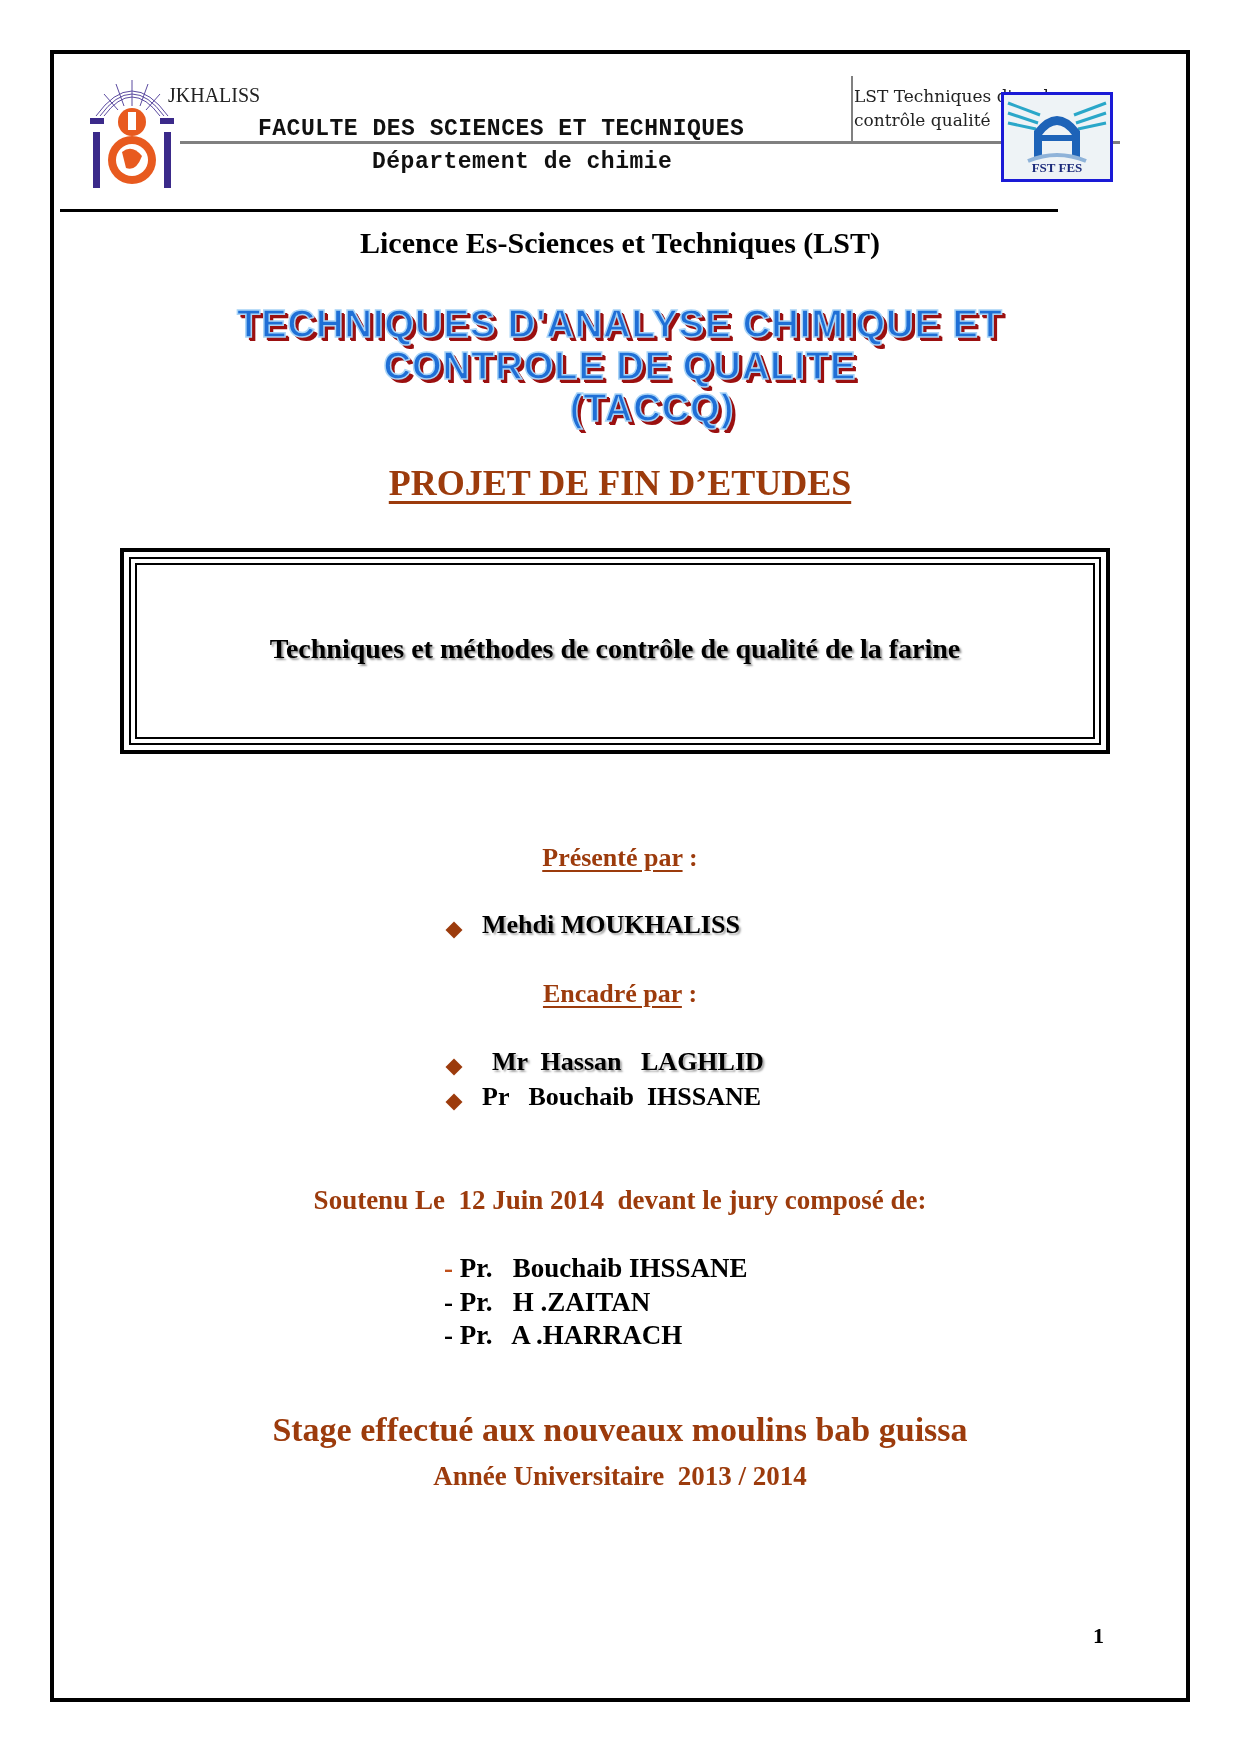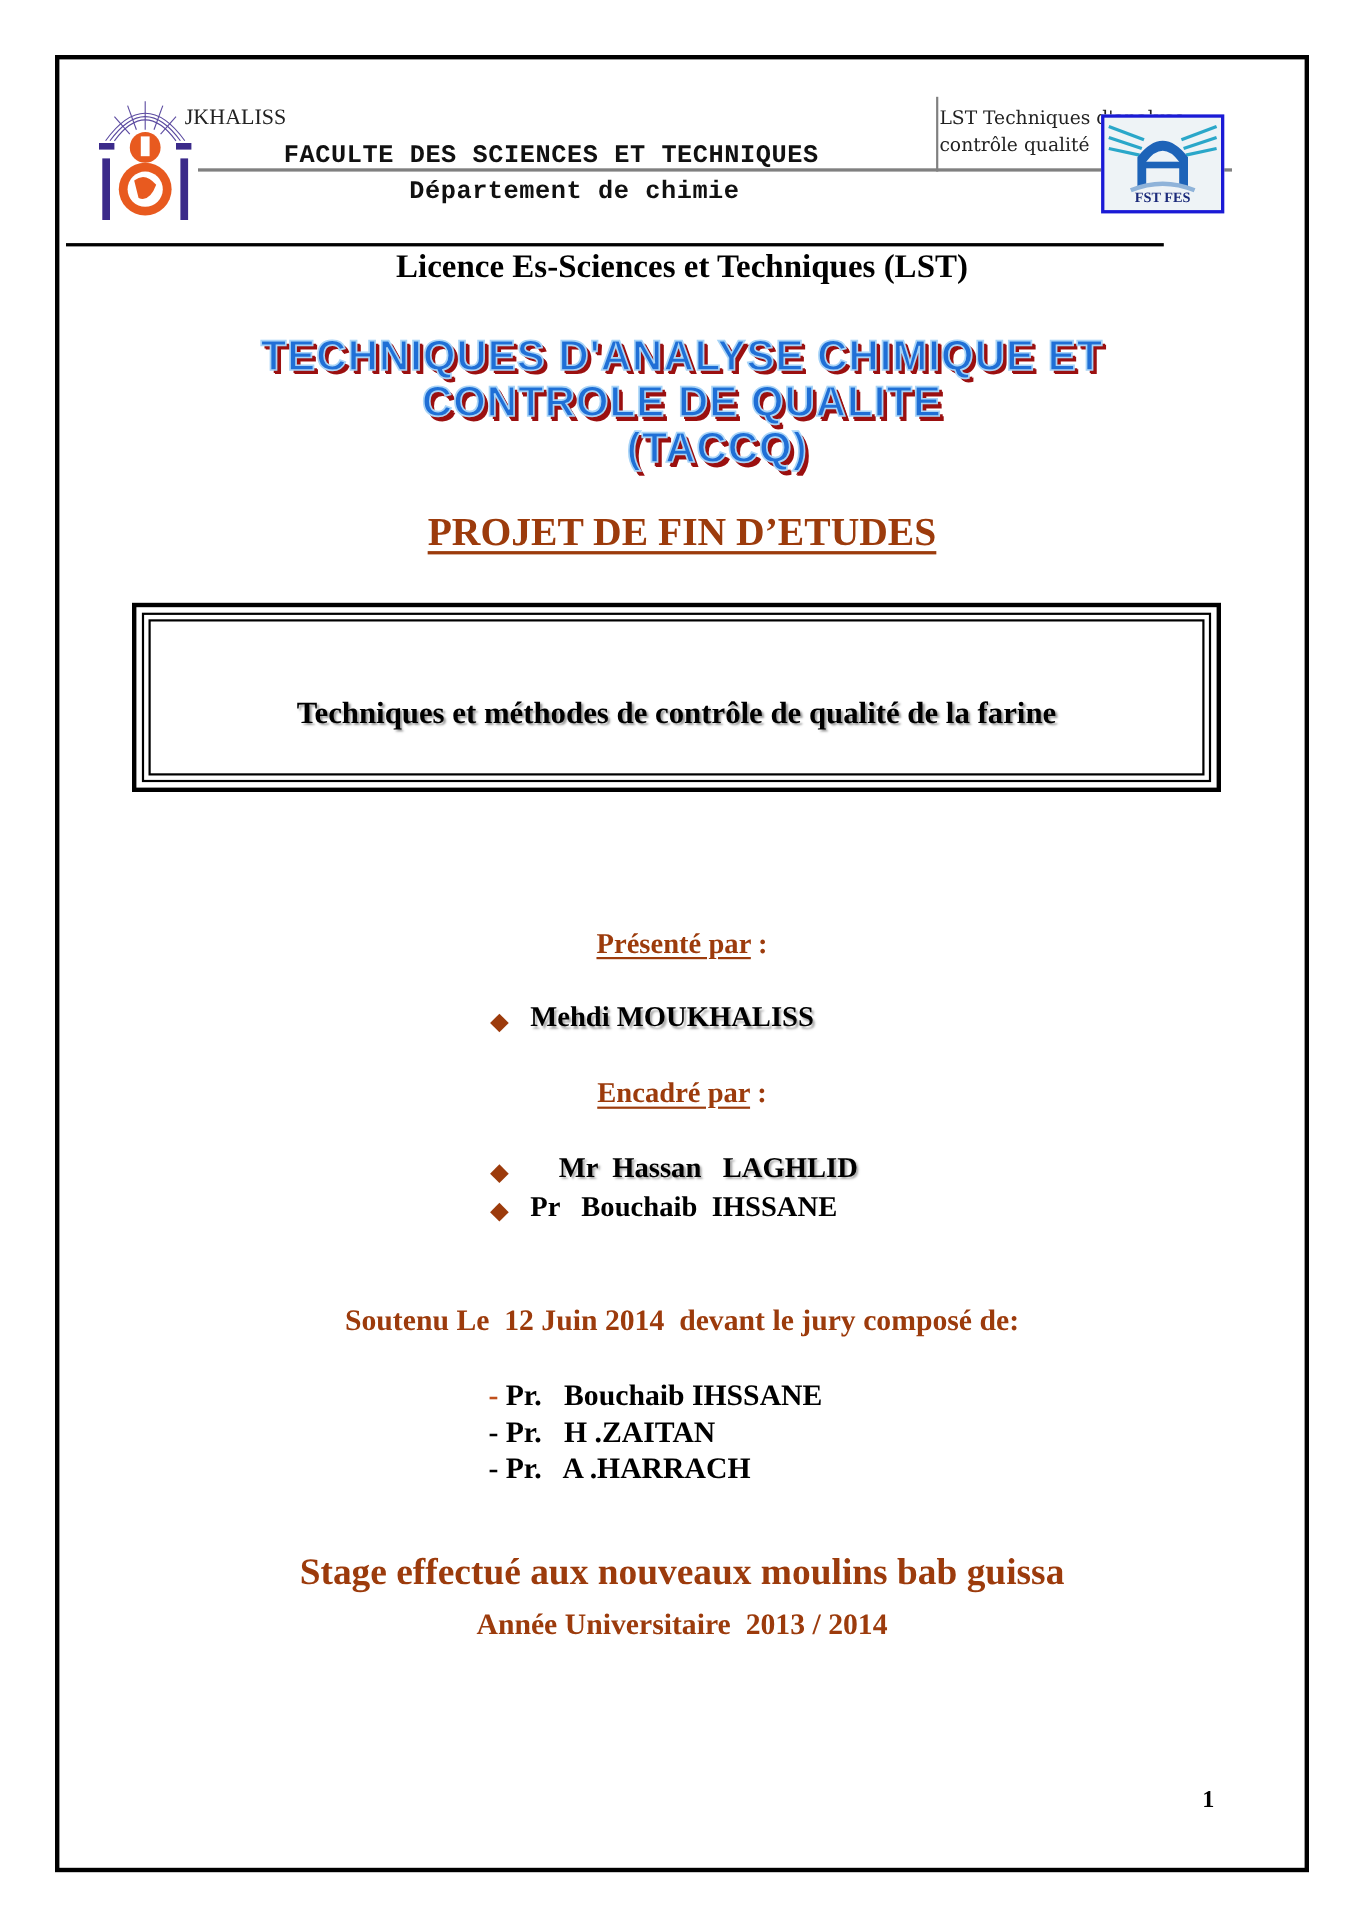--- a/index.html
+++ b/index.html
@@ -1,20 +1,20 @@
 <!DOCTYPE html>
 <html><head>
   <meta charset="utf-8">
   <style>
     html, body { margin: 0; padding: 0; background: #ffffff; }
     body { width: 1240px; height: 1755px; position: relative; overflow: hidden; font-family: "Liberation Serif", serif; color: #000; }
     .page-border { position: absolute; left: 50px; top: 50px; width: 1140px; height: 1652px; border: 4px solid #000; box-sizing: border-box; }
 
     
-    .header { position: absolute; left: 0; top: 12px; width: 992px; height: 220px; }
+    .header { position: absolute; left: 0; top: 0; width: 992px; height: 220px; }
     .logo-usmba { position: absolute; left: 86px; top: 76px; width: 92px; height: 116px; }
     .hdr-overlap { position: absolute; left: 168px; top: 84px; font-family: "Liberation Serif", serif; font-size: 20px; color: #222; white-space: nowrap; }
     .hdr-line1 { position: absolute; left: 262px; top: 84px; font-family: "Liberation Mono", monospace; font-weight: bold; font-size: 23px; letter-spacing: 0.5px; white-space: nowrap; color: #111; }
     .hdr-line2 { position: absolute; left: 258px; top: 116px; font-family: "Liberation Mono", monospace; font-weight: bold; font-size: 23px; letter-spacing: 0.5px; white-space: nowrap; color: #111; }
     .hdr-line3 { position: absolute; left: 372px; top: 149px; font-family: "Liberation Mono", monospace; font-weight: bold; font-size: 23px; letter-spacing: 0.5px; white-space: nowrap; color: #111; }
     .hdr-grey-rule { position: absolute; left: 180px; top: 141px; width: 940px; height: 3px; background: #808080; }
     .hdr-vert-rule { position: absolute; left: 851px; top: 76px; width: 2px; height: 68px; background: #808080; }
     .hdr-right-text { position: absolute; left: 854px; top: 84px; font-family: "DejaVu Serif", serif; font-size: 17px; line-height: 24px; color: #222; white-space: nowrap; }
     .logo-fst { position: absolute; left: 1001px; top: 92px; width: 112px; height: 90px; border: 3px solid #1a1ad6; box-sizing: border-box; background: #eef3f6; overflow: hidden; }
     .logo-fst .fst-label { position: absolute; left: 0; right: 0; bottom: 3px; text-align: center; font-family: "Liberation Serif", serif; font-weight: bold; font-size: 13px; color: #1b2a7a; }
@@ -26,35 +26,35 @@
     .taccq { font-family: "Liberation Sans", sans-serif; font-weight: 900; font-size: 38px; line-height: 42px; color: #1f6fd6; letter-spacing: 1px;
       -webkit-text-stroke: 1.5px #a8d4f7;
       text-shadow: 3px 3px 0 #9b1010, 4px 4px 0 #9b1010; transform: scaleY(1.02); }
     .taccq1 { top: 303px; }
     .taccq2 { top: 345px; }
     .taccq3 { top: 387px; padding-left: 32px; }
 
     .pfe { top: 462px; font-size: 36px; font-weight: bold; color: #9c3b0c; }
     .pfe span { text-decoration: underline; text-decoration-thickness: 3px; text-underline-offset: 6px; }
 
-    .title-box { position: absolute; left: 120px; top: 548px; width: 990px; height: 172px; border: 4px solid #000; box-sizing: border-box; }
+    .title-box { position: absolute; left: 120px; top: 548px; width: 990px; height: 206px; border: 4px solid #000; box-sizing: border-box; }
     .title-box-inner { position: absolute; left: 5px; top: 5px; right: 5px; bottom: 5px; border: 2px solid #000; }
     .title-box-inner2 { position: absolute; left: 4px; top: 4px; right: 4px; bottom: 4px; border: 2px solid #000; }
     .title-text { position: absolute; left: 0; right: 0; top: 68px; text-align: center; font-size: 28px; font-weight: bold; text-shadow: 2px 2px 2px #999; white-space: nowrap; }
 
     .label-brown { font-size: 26px; font-weight: bold; color: #9c3b0c; }
     .label-brown u { text-decoration-thickness: 2px; text-underline-offset: 4px; }
     .presente { top: 843px; }
     .encadre { top: 979px; }
 
     .person { position: absolute; left: 448px; font-size: 26px; font-weight: bold; white-space: pre; text-shadow: 2px 2px 2px #aaa; }
     .bullet { position: absolute; left: 448px; width: 12px; height: 12px; background: #9c3b0c; transform: rotate(45deg); }
     .p1 { top: 910px; left: 482px; }
     .b1 { top: 924px; }
-    .p2 { top: 1047px; left: 508px; }
+    .p2 { top: 1047px; left: 492px; }
     .b2 { top: 1061px; }
     .p3 { top: 1082px; left: 482px; text-shadow: none; }
     .b3 { top: 1096px; }
 
     .soutenu { top: 1185px; font-size: 27px; font-weight: bold; color: #9c3b0c; white-space: pre; }
 
     .jury { position: absolute; left: 444px; font-size: 27px; font-weight: bold; white-space: pre; }
     .j1 { top: 1253px; }
     .j2 { top: 1287px; }
     .j3 { top: 1320px; }

